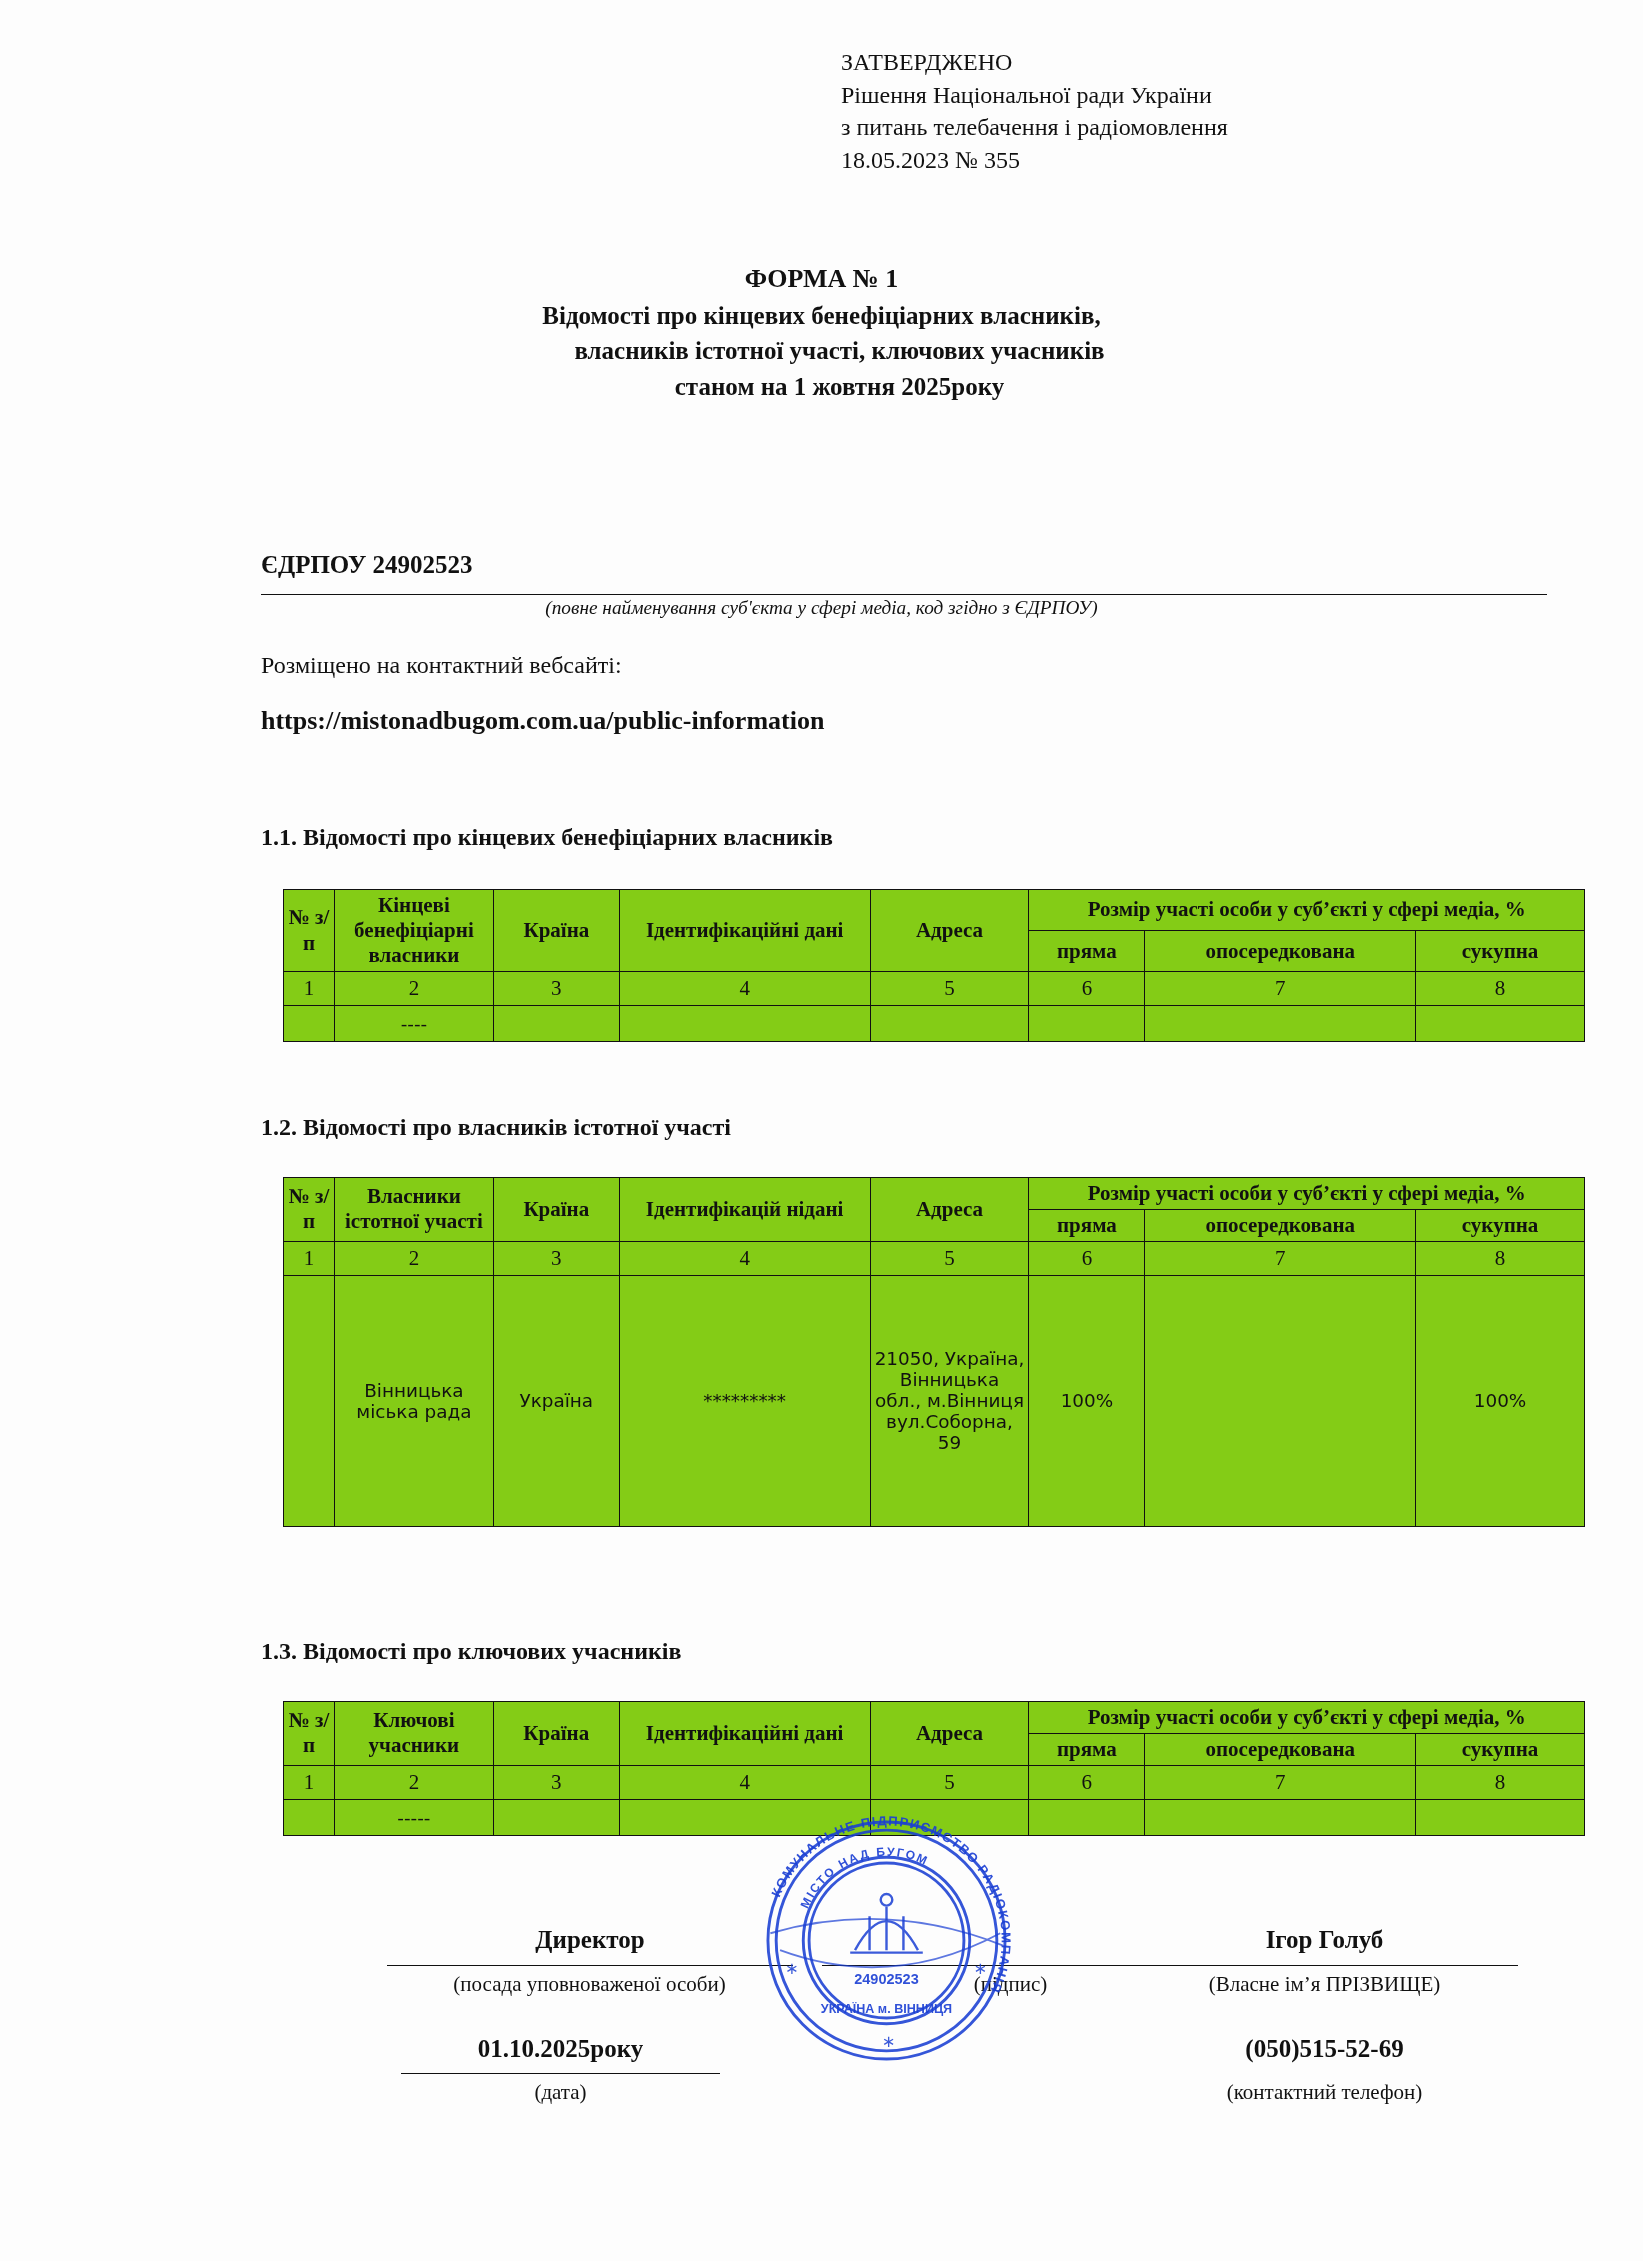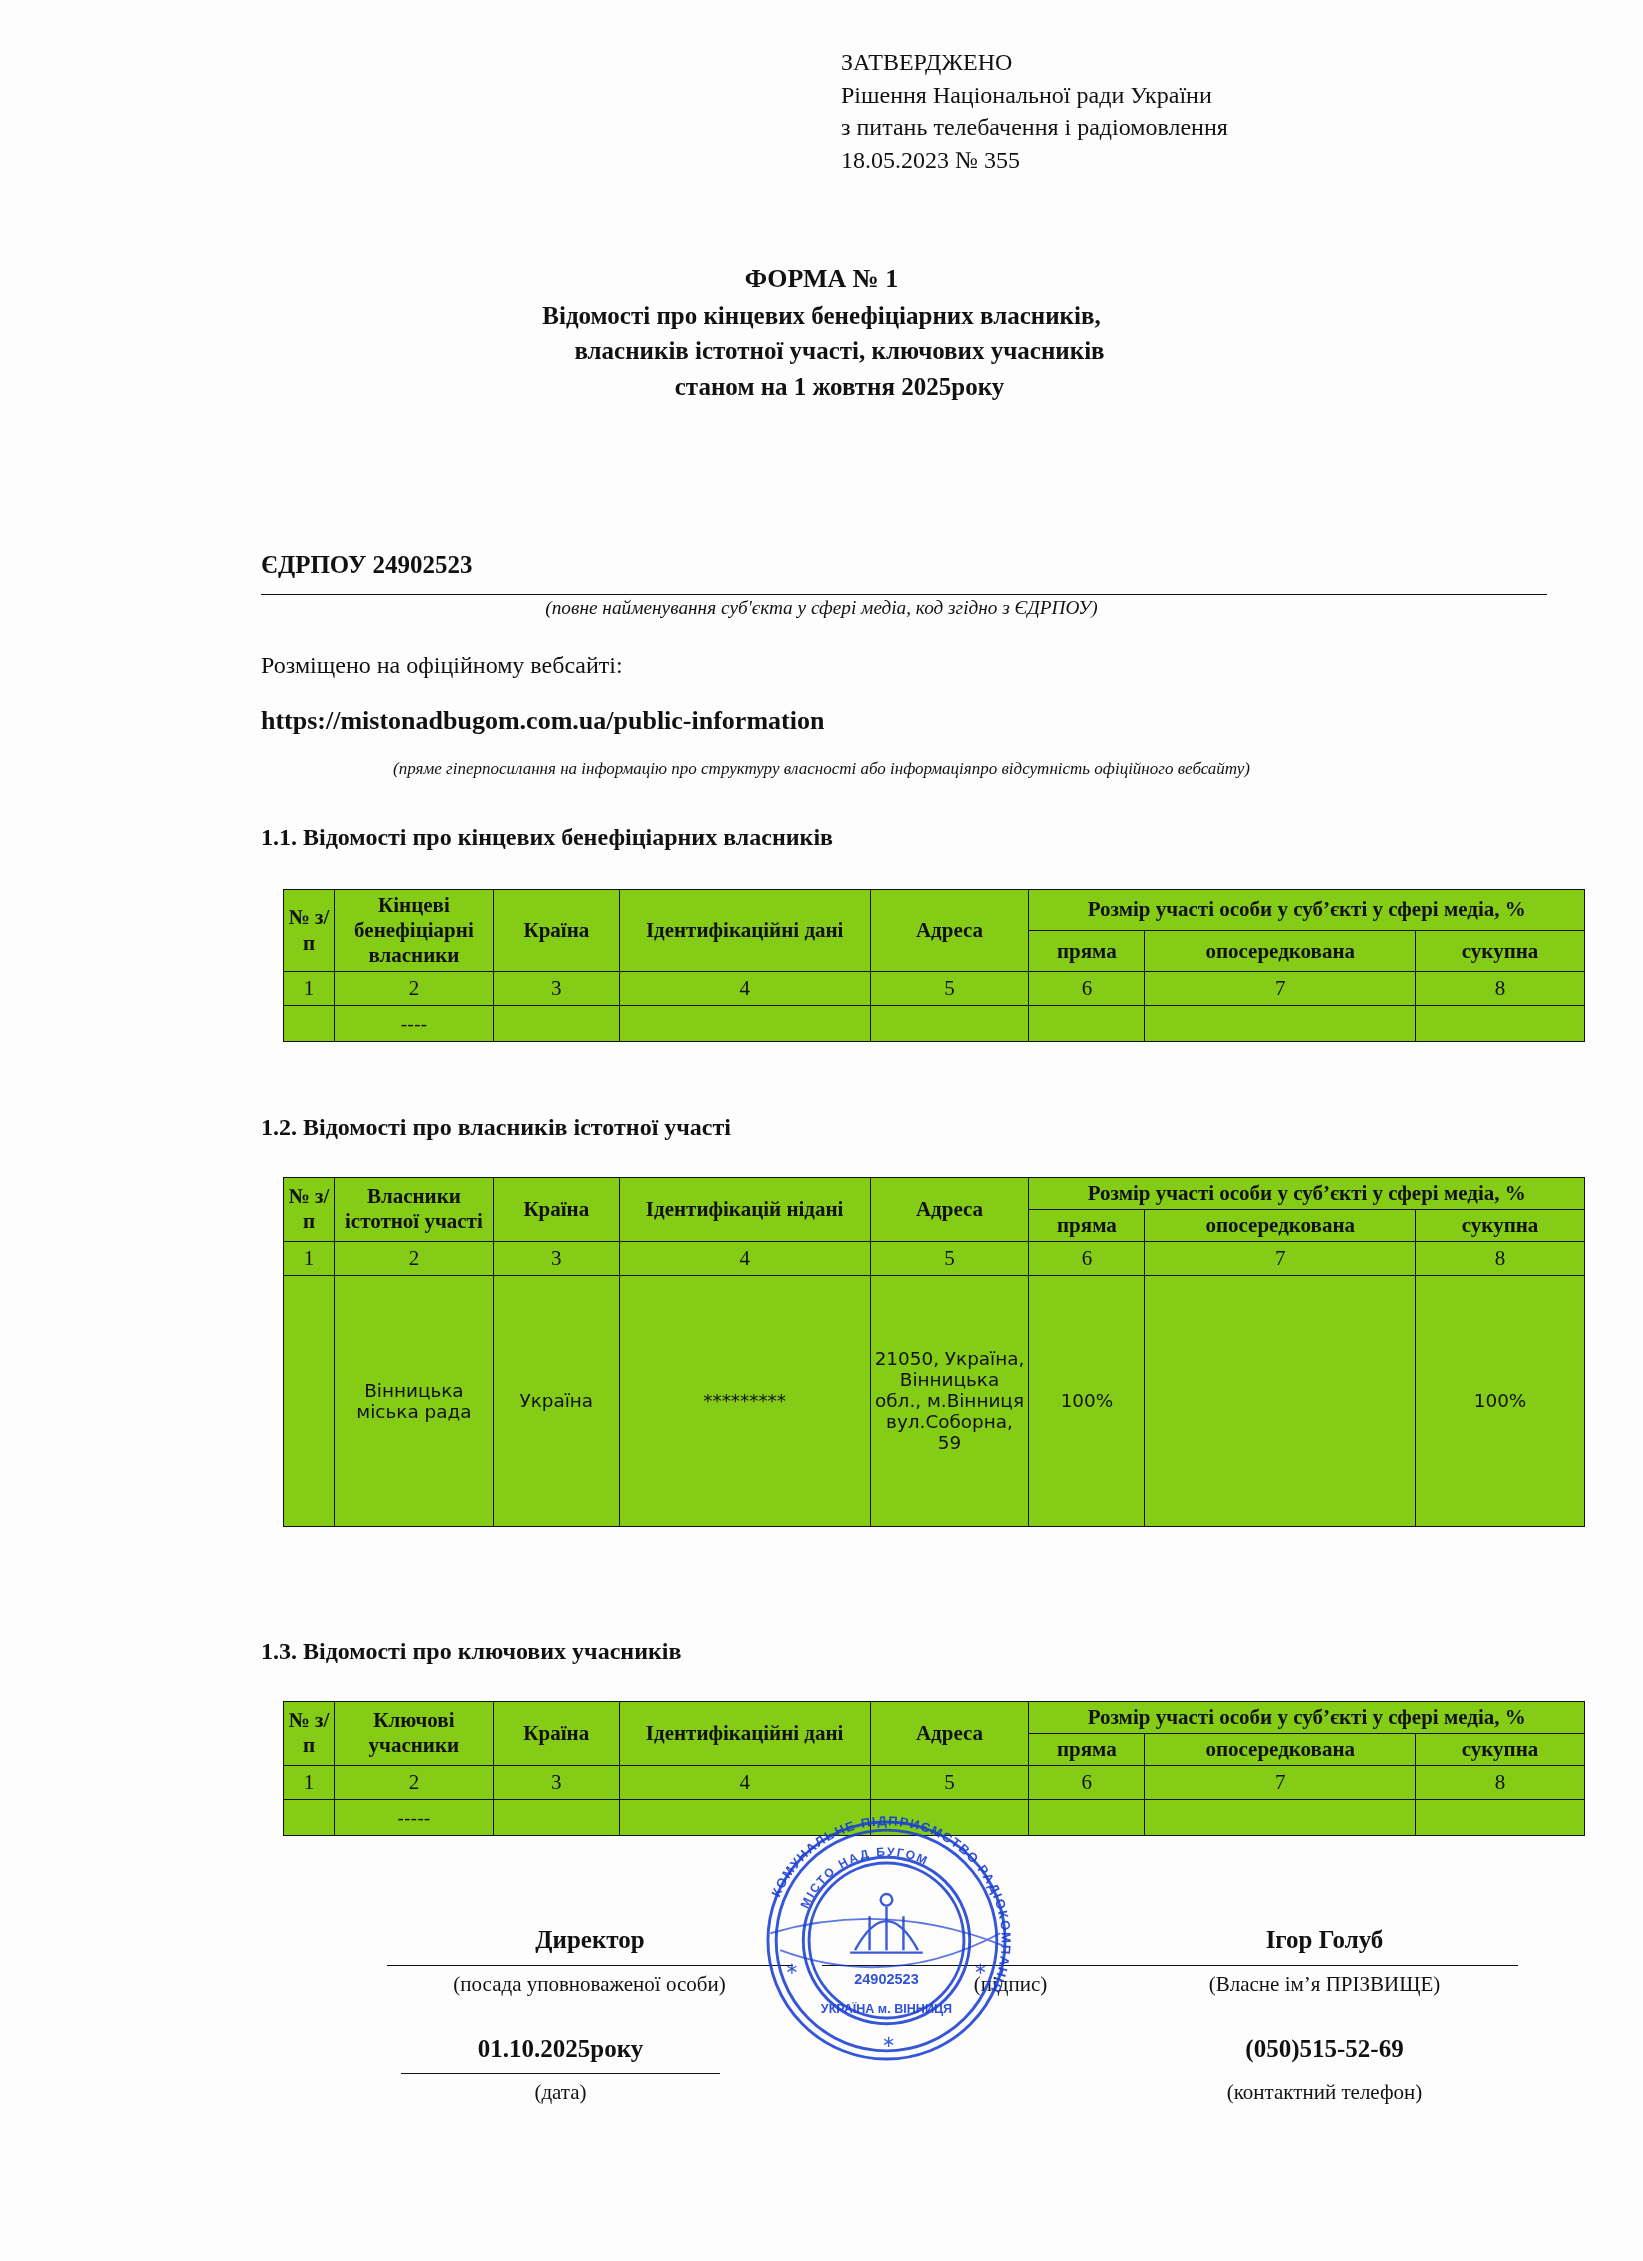--- a/index.html
+++ b/index.html
@@ -173,23 +173,22 @@
   <div class="form-title">
     <div>ФОРМА № 1</div>
     <div class="l1">Відомості про кінцевих бенефіціарних власників,</div>
     <div class="l2">власників істотної участі, ключових учасників</div>
     <div class="l2">станом на  1 жовтня 2025року</div>
   </div>
 
   <div class="entity-code">ЄДРПОУ 24902523</div>
   <div class="entity-caption">(повне найменування суб'єкта у сфері медіа, код згідно з ЄДРПОУ)</div>
 
-  <div class="published-label">Розміщено на офіційному вебсайті:</div>
+  <div class="published-label">Розміщено на контактний вебсайті:</div>
   <div class="site-url">https://mistonadbugom.com.ua/public-information</div>
-  <div class="url-caption">(пряме гіперпосилання на інформацію про структуру власності або інформаціяпро відсутність офіційного вебсайту)</div>
 
   <div class="section-title" style="top:824px;">1.1. Відомості про кінцевих бенефіціарних власників</div>
 
   <table class="grid" style="left:283px; top:889px; width:1302px;">
     <colgroup>
       <col style="width:51px">
         <col style="width:159px">
         <col style="width:126px">
         <col style="width:251px">
         <col style="width:159px">

